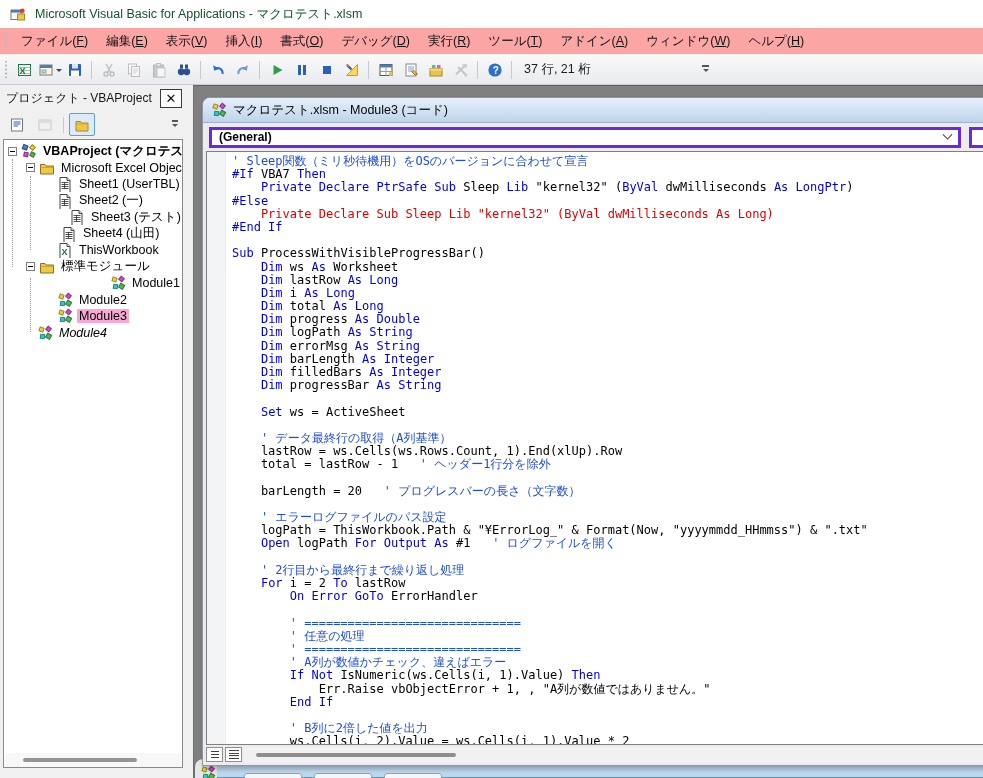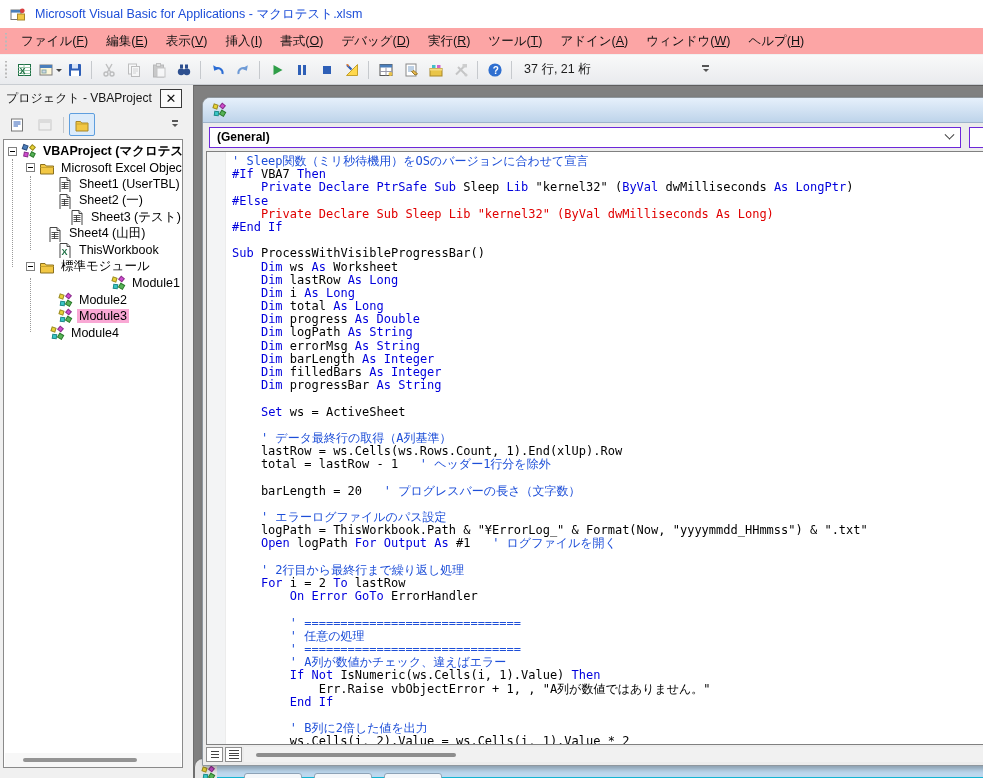--- a/index.html
+++ b/index.html
@@ -1,21 +1,21 @@
 <!DOCTYPE html>
 <html><head>
 <meta charset="utf-8">
 <style>
 *{margin:0;padding:0;box-sizing:border-box}
 html,body{width:983px;height:778px;overflow:hidden;background:#fff;
   font-family:"Liberation Sans","DejaVu Sans",sans-serif;}
 svg{display:block}
 
 .titlebar{height:28px;display:flex;align-items:center;gap:9px;padding-left:10px;background:#fff}
-.titlebar .title{font-size:12.5px;color:#1d4ed8}
+.titlebar .title{font-size:12.5px;color:#14532d}
 .menubar{height:27px;display:flex;align-items:center;background:#fca5a5;padding-left:2px;border-bottom:1px solid #f1f1f1}
 .grip{width:4px;height:17px;margin:0 4px 0 2px;
   background-image:radial-gradient(circle,#b9b9b9 1px,transparent 1.2px);
   background-size:4px 4px;background-position:center}
 .menu-item{font-size:12.5px;padding:4px 9px;color:#141414;white-space:nowrap}
 .toolbar{height:30px;display:flex;align-items:center;background:linear-gradient(#f9f9f9,#e9ebee);
   border-bottom:1px solid #c9cdd2;padding-left:2px;position:relative}
 .tbtn{width:25px;height:24px;display:flex;align-items:center;justify-content:center;border-radius:3px;position:relative}
 .tbtn.disabled{opacity:.42;filter:grayscale(1)}
 .tbtn .dd{width:0;height:0;border:3.5px solid transparent;border-top-color:#444;margin-left:2px;margin-top:4px}
@@ -63,21 +63,21 @@
 .bwin .bcyan{position:absolute;left:22px;right:0;top:18px;height:2.5px;background:#14b4d2}
 .bwin .btab{position:absolute;top:14px;height:12px;width:58px;background:#f4f7fa;border:1px solid #8fa4b8;border-radius:3px 3px 0 0}
 
 .cwin{position:absolute;left:8px;top:11px;width:952px;bottom:12px;background:#ececec;
   border:1px solid #8f979e;border-radius:8px 8px 0 0;box-shadow:2px 3px 5px rgba(0,0,0,.28);
   display:flex;flex-direction:column;z-index:2}
 .ctitle{height:25px;flex:none;display:flex;align-items:center;gap:6px;padding-left:8px;
   background:linear-gradient(#e6f0fb,#bed4ea);border-radius:7px 7px 0 0;border-bottom:1px solid #9fb4cb}
 .ctitle .t{font-size:12.5px;color:#070707}
 .crow{height:28px;flex:none;display:flex;align-items:center;padding-left:6px;gap:8px}
-.combo{height:21px;background:#fff;border:1px solid #6d28d9;display:flex;align-items:center;justify-content:space-between;padding:0 7px}
+.combo{height:21px;background:#fff;border:3px solid #6d28d9;display:flex;align-items:center;justify-content:space-between;padding:0 7px}
 .combo .v{font-size:12px;font-weight:bold;color:#000}
 .combo1{width:752px;flex:none}
 .combo2{flex:1}
 .caret{width:7px;height:7px;border-right:1.4px solid #3c3c3c;border-bottom:1.4px solid #3c3c3c;
   transform:rotate(45deg) translate(-2px,-2px)}
 .ceditor{flex:1;margin:0 3px;border:1px solid #808080;background:#fff;position:relative;overflow:hidden}
 .cmargin{position:absolute;left:0;top:0;bottom:0;width:19px;background:#f3f4f5;border-right:1px solid #ececec}
 .ccode{position:absolute;left:25px;top:3px;font-family:"DejaVu Sans Mono","Liberation Mono",monospace;
   font-size:12px;line-height:13.2px;white-space:pre;color:#000}
 .cline{height:13.2px}
@@ -394,21 +394,21 @@
             <span class="sp" style="width: 13px;"></span>
             <span class="ticon">
               <svg width="16" height="16" viewBox="0 0 16 16">
                 <path d="M3 1.5h7l3 3v12H3z" fill="#fff" stroke="#444"></path>
                 <path d="M10 1.5v3h3" fill="#ddd" stroke="#444"></path>
                 <path d="M4.5 6.5h7M4.5 8.5h7M4.5 10.5h7M4.5 12.5h7M7.5 6.5v6" stroke="#2a2a2a" stroke-width=".8"></path>
               </svg>
             </span>
             <span class="lbl">Sheet3 (テスト)</span>
           </div>
-          <div class="trow" style="padding-left: 30px;">
+          <div class="trow" style="padding-left: 44px;">
             <span class="sp" style="width: 13px;"></span>
             <span class="ticon">
               <svg width="16" height="16" viewBox="0 0 16 16">
                 <path d="M3 1.5h7l3 3v12H3z" fill="#fff" stroke="#444"></path>
                 <path d="M10 1.5v3h3" fill="#ddd" stroke="#444"></path>
                 <path d="M4.5 6.5h7M4.5 8.5h7M4.5 10.5h7M4.5 12.5h7M7.5 6.5v6" stroke="#2a2a2a" stroke-width=".8"></path>
               </svg>
             </span>
             <span class="lbl">Sheet4 (山田)</span>
           </div>
@@ -462,21 +462,21 @@
             <span class="ticon">
               <svg width="16" height="16" viewBox="0 0 16 16">
                 <rect x="2.5" y="2.5" width="4" height="4" fill="#e8d237" stroke="#9a8a1a" transform="rotate(18 4.5 4.5)"></rect>
                 <rect x="9.5" y="2" width="4" height="4" fill="#cf4ccf" stroke="#8a2a8a" transform="rotate(40 11.5 4)"></rect>
                 <rect x="3.5" y="9.5" width="4" height="4" fill="#3cc6c6" stroke="#1a8a8a" transform="rotate(8 5.5 11.5)"></rect>
                 <rect x="9.5" y="9" width="4.5" height="4.5" fill="#57b357" stroke="#2a7a2a" transform="rotate(30 11.5 11)"></rect>
               </svg>
             </span>
             <span class="lbl sel">Module3</span>
           </div>
-          <div class="trow" style="padding-left: 32px;">
+          <div class="trow" style="padding-left: 20px; font-style: italic;">
             <span class="sp" style="width: 13px;"></span>
             <span class="ticon">
               <svg width="16" height="16" viewBox="0 0 16 16">
                 <rect x="2.5" y="2.5" width="4" height="4" fill="#e8d237" stroke="#9a8a1a" transform="rotate(18 4.5 4.5)"></rect>
                 <rect x="9.5" y="2" width="4" height="4" fill="#cf4ccf" stroke="#8a2a8a" transform="rotate(40 11.5 4)"></rect>
                 <rect x="3.5" y="9.5" width="4" height="4" fill="#3cc6c6" stroke="#1a8a8a" transform="rotate(8 5.5 11.5)"></rect>
                 <rect x="9.5" y="9" width="4.5" height="4.5" fill="#57b357" stroke="#2a7a2a" transform="rotate(30 11.5 11)"></rect>
               </svg>
             </span>
             <span class="lbl">Module4</span>
@@ -511,20 +511,21 @@
     <div class="cwin">
       <div class="ctitle">
         <span id="cwin-icon">
             <svg width="16" height="16" viewBox="0 0 16 16">
               <rect x="2.5" y="2.5" width="4" height="4" fill="#e8d237" stroke="#9a8a1a" transform="rotate(18 4.5 4.5)"></rect>
               <rect x="9.5" y="2" width="4" height="4" fill="#cf4ccf" stroke="#8a2a8a" transform="rotate(40 11.5 4)"></rect>
               <rect x="3.5" y="9.5" width="4" height="4" fill="#3cc6c6" stroke="#1a8a8a" transform="rotate(8 5.5 11.5)"></rect>
               <rect x="9.5" y="9" width="4.5" height="4.5" fill="#57b357" stroke="#2a7a2a" transform="rotate(30 11.5 11)"></rect>
             </svg>
           </span>
+        <span class="t">マクロテスト.xlsm - Module3 (コード)</span>
       </div>
       <div class="crow">
         <div class="combo combo1">
           <span class="v">(General)</span>
           <span class="caret"></span>
         </div>
         <div class="combo combo2"></div>
       </div>
       <div class="ceditor">
         <div class="cmargin"></div>

